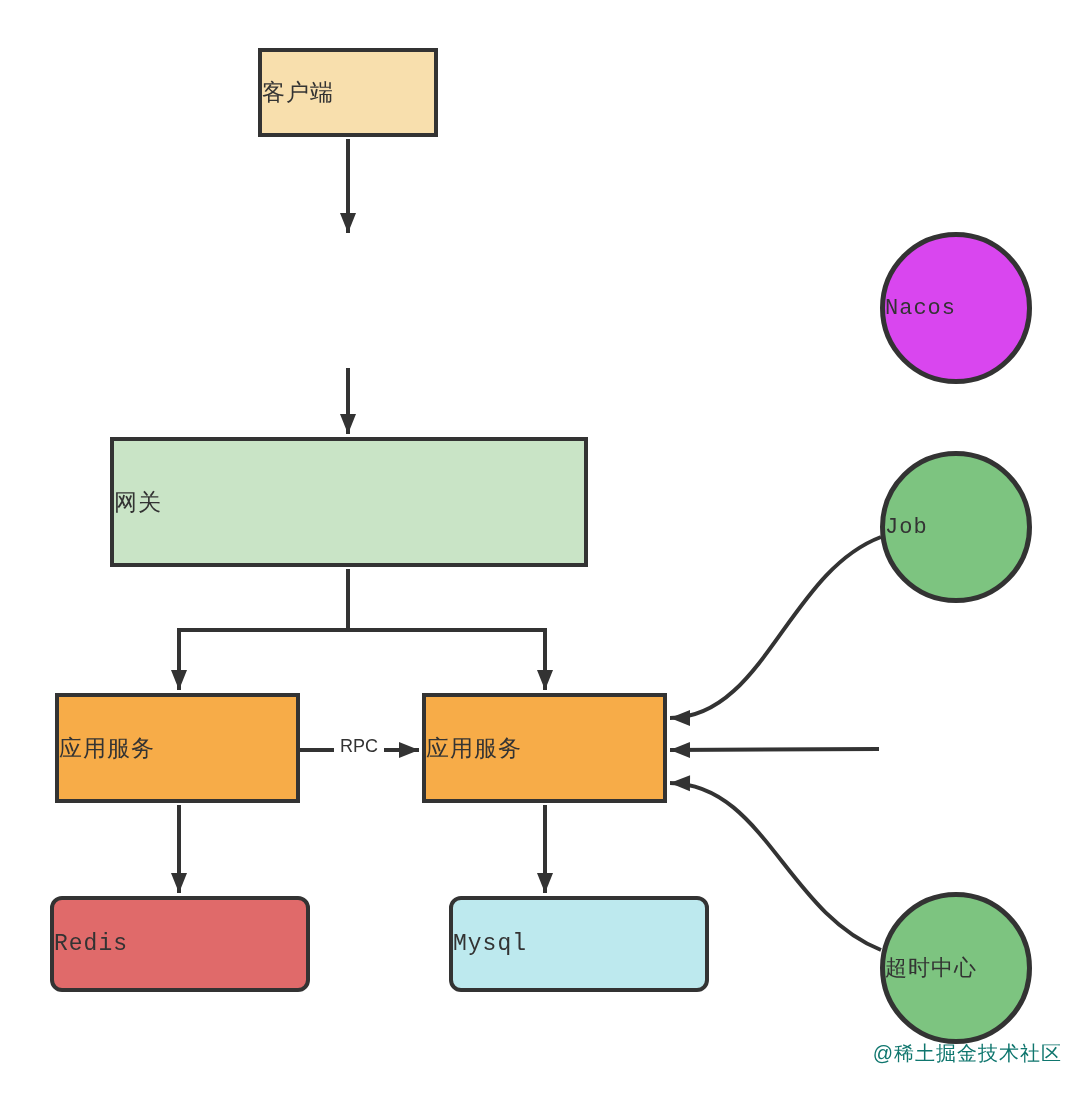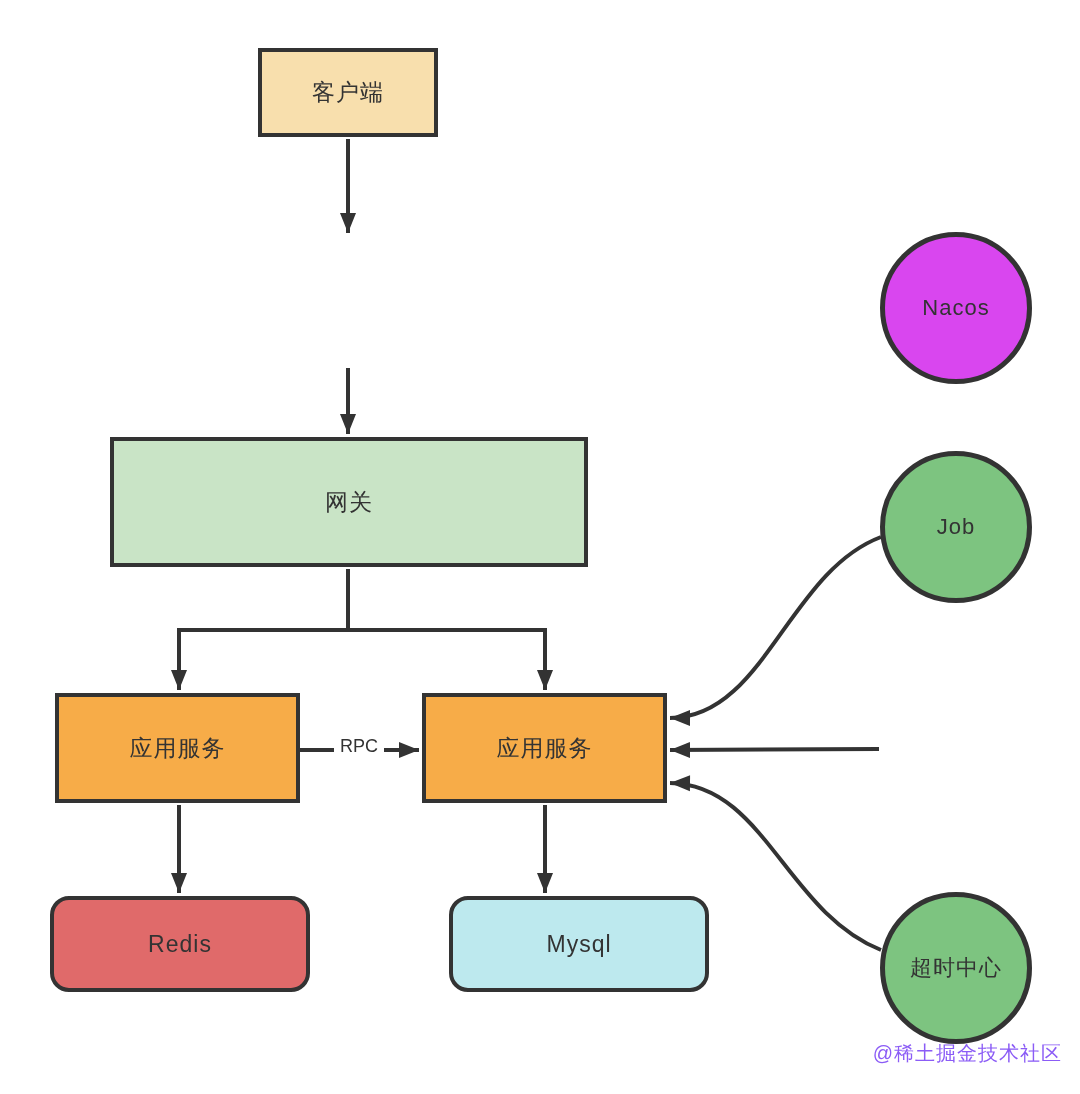--- a/index.html
+++ b/index.html
@@ -21,29 +21,30 @@
     top: 0;
     width: 1080px;
     height: 1094px;
     pointer-events: none;
   }
   .node {
     position: absolute;
     box-sizing: border-box;
     display: flex;
     align-items: center;
-    justify-content: center;
+    justify-content: flex-start;
     border: 4px solid #333333;
     color: #333333;
     font-size: 23px;
     letter-spacing: 1px;
+    font-family: Liberation Mono, monospace;
   }
   .node .lbl { white-space: nowrap; }
   .rect { border-radius: 0; }
-  .rounded { border-radius: 19px; }
+  .rounded { border-radius: 12px; }
   .circle {
     border-radius: 50%;
     border-width: 5px;
     font-size: 22px;
   }
   
   .n-client  { left: 258px; top: 48px;  width: 180px; height: 89px;  background: #F8DFAD; }
   .n-slb     { left: 110px; top: 236px; width: 478px; height: 130px; background: #FAD2D9; }
   .n-gateway { left: 110px; top: 437px; width: 478px; height: 130px; background: #C9E4C6; }
   .n-app-l   { left: 55px;  top: 693px; width: 245px; height: 110px; background: #F7AC48; }
@@ -60,21 +61,21 @@
     top: 736px;
     width: 46px;
     text-align: center;
     color: #333333;
     font-size: 18px;
   }
   .watermark {
     position: absolute;
     right: 18px;
     top: 1040px;
-    color: #8b5cf6;
+    color: #0f766e;
     font-size: 20px;
     letter-spacing: 1px;
   }
 </style>
 </head>
 <body>
 
 <div class="canvas">
 
   <svg class="edges" width="1080" height="1094" viewBox="0 0 1080 1094" xmlns="http://www.w3.org/2000/svg">

